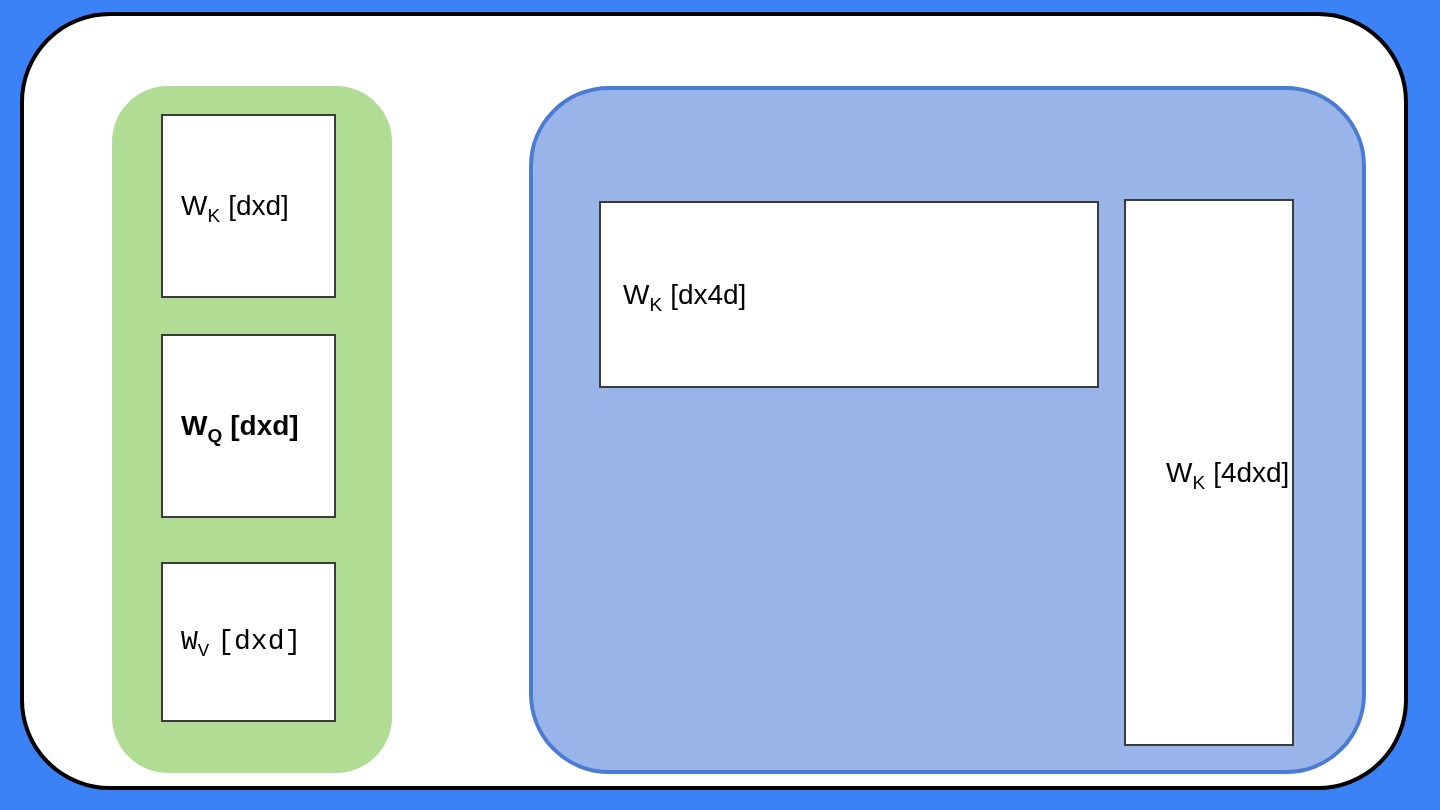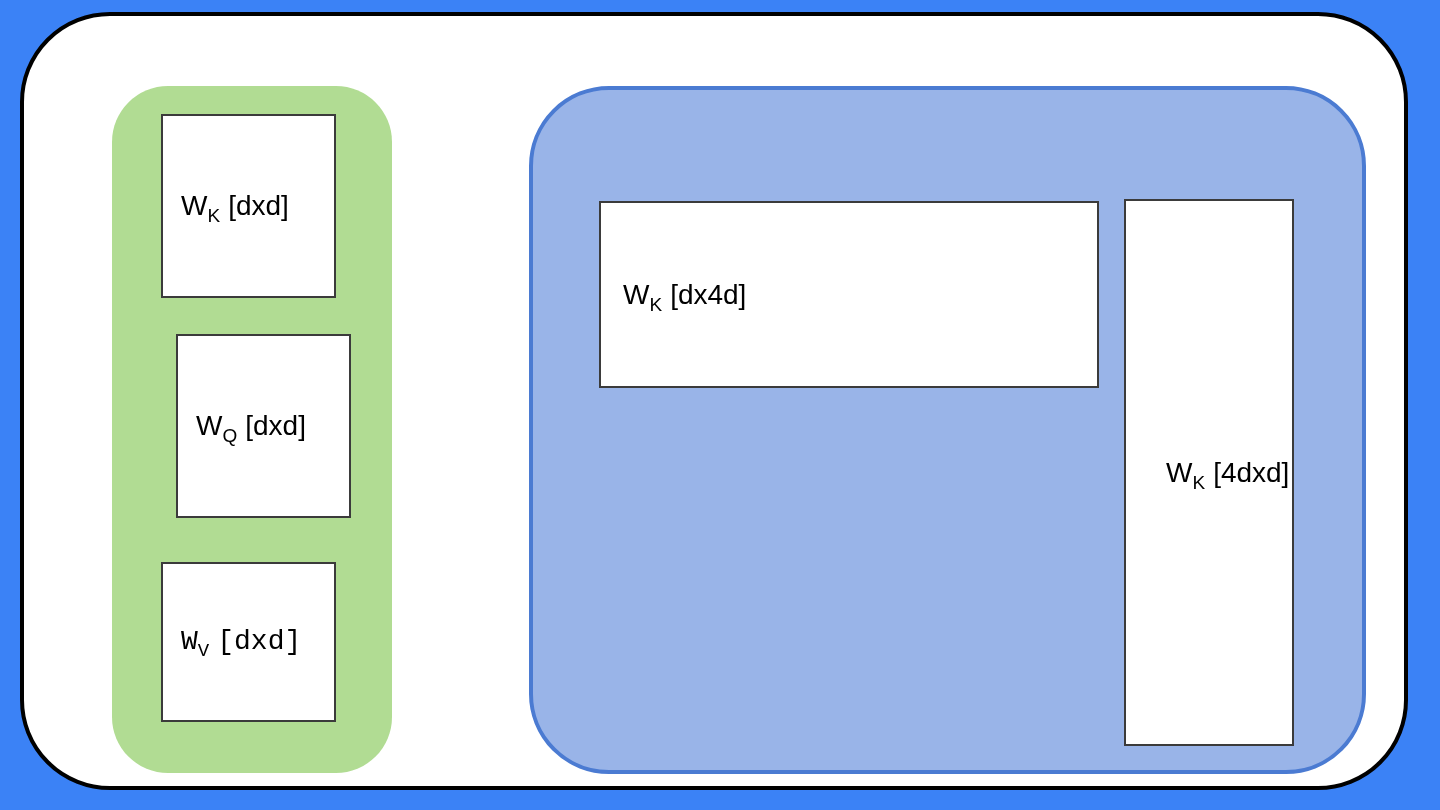--- a/index.html
+++ b/index.html
@@ -66,21 +66,21 @@
     font-size: 19px;
     vertical-align: baseline;
     position: relative;
     top: 7px;
   }
   .matrix-dims {
     margin-left: 8px;
   }
   
   .box-g1 { left: 137px; top: 98px;  width: 175px; height: 184px; }
-  .box-g2 { left: 152px; top: 318px; width: 175px; height: 184px; }
+  .box-g2 { left: 137px; top: 318px; width: 175px; height: 184px; font-weight: bold; }
   .box-g3 { left: 137px; top: 546px; width: 175px; height: 160px; font-family: Liberation Mono, monospace; }
   
   .box-b-wide { left: 560px;  top: 185px; width: 500px; height: 187px; padding-left: 22px; margin-left: 15px; }
   .box-b-tall { left: 1100px; top: 183px; width: 170px; height: 547px; padding-left: 40px; }
 </style>
 </head>
 <body>
 
 <div class="canvas">
   <div class="outer-frame">

